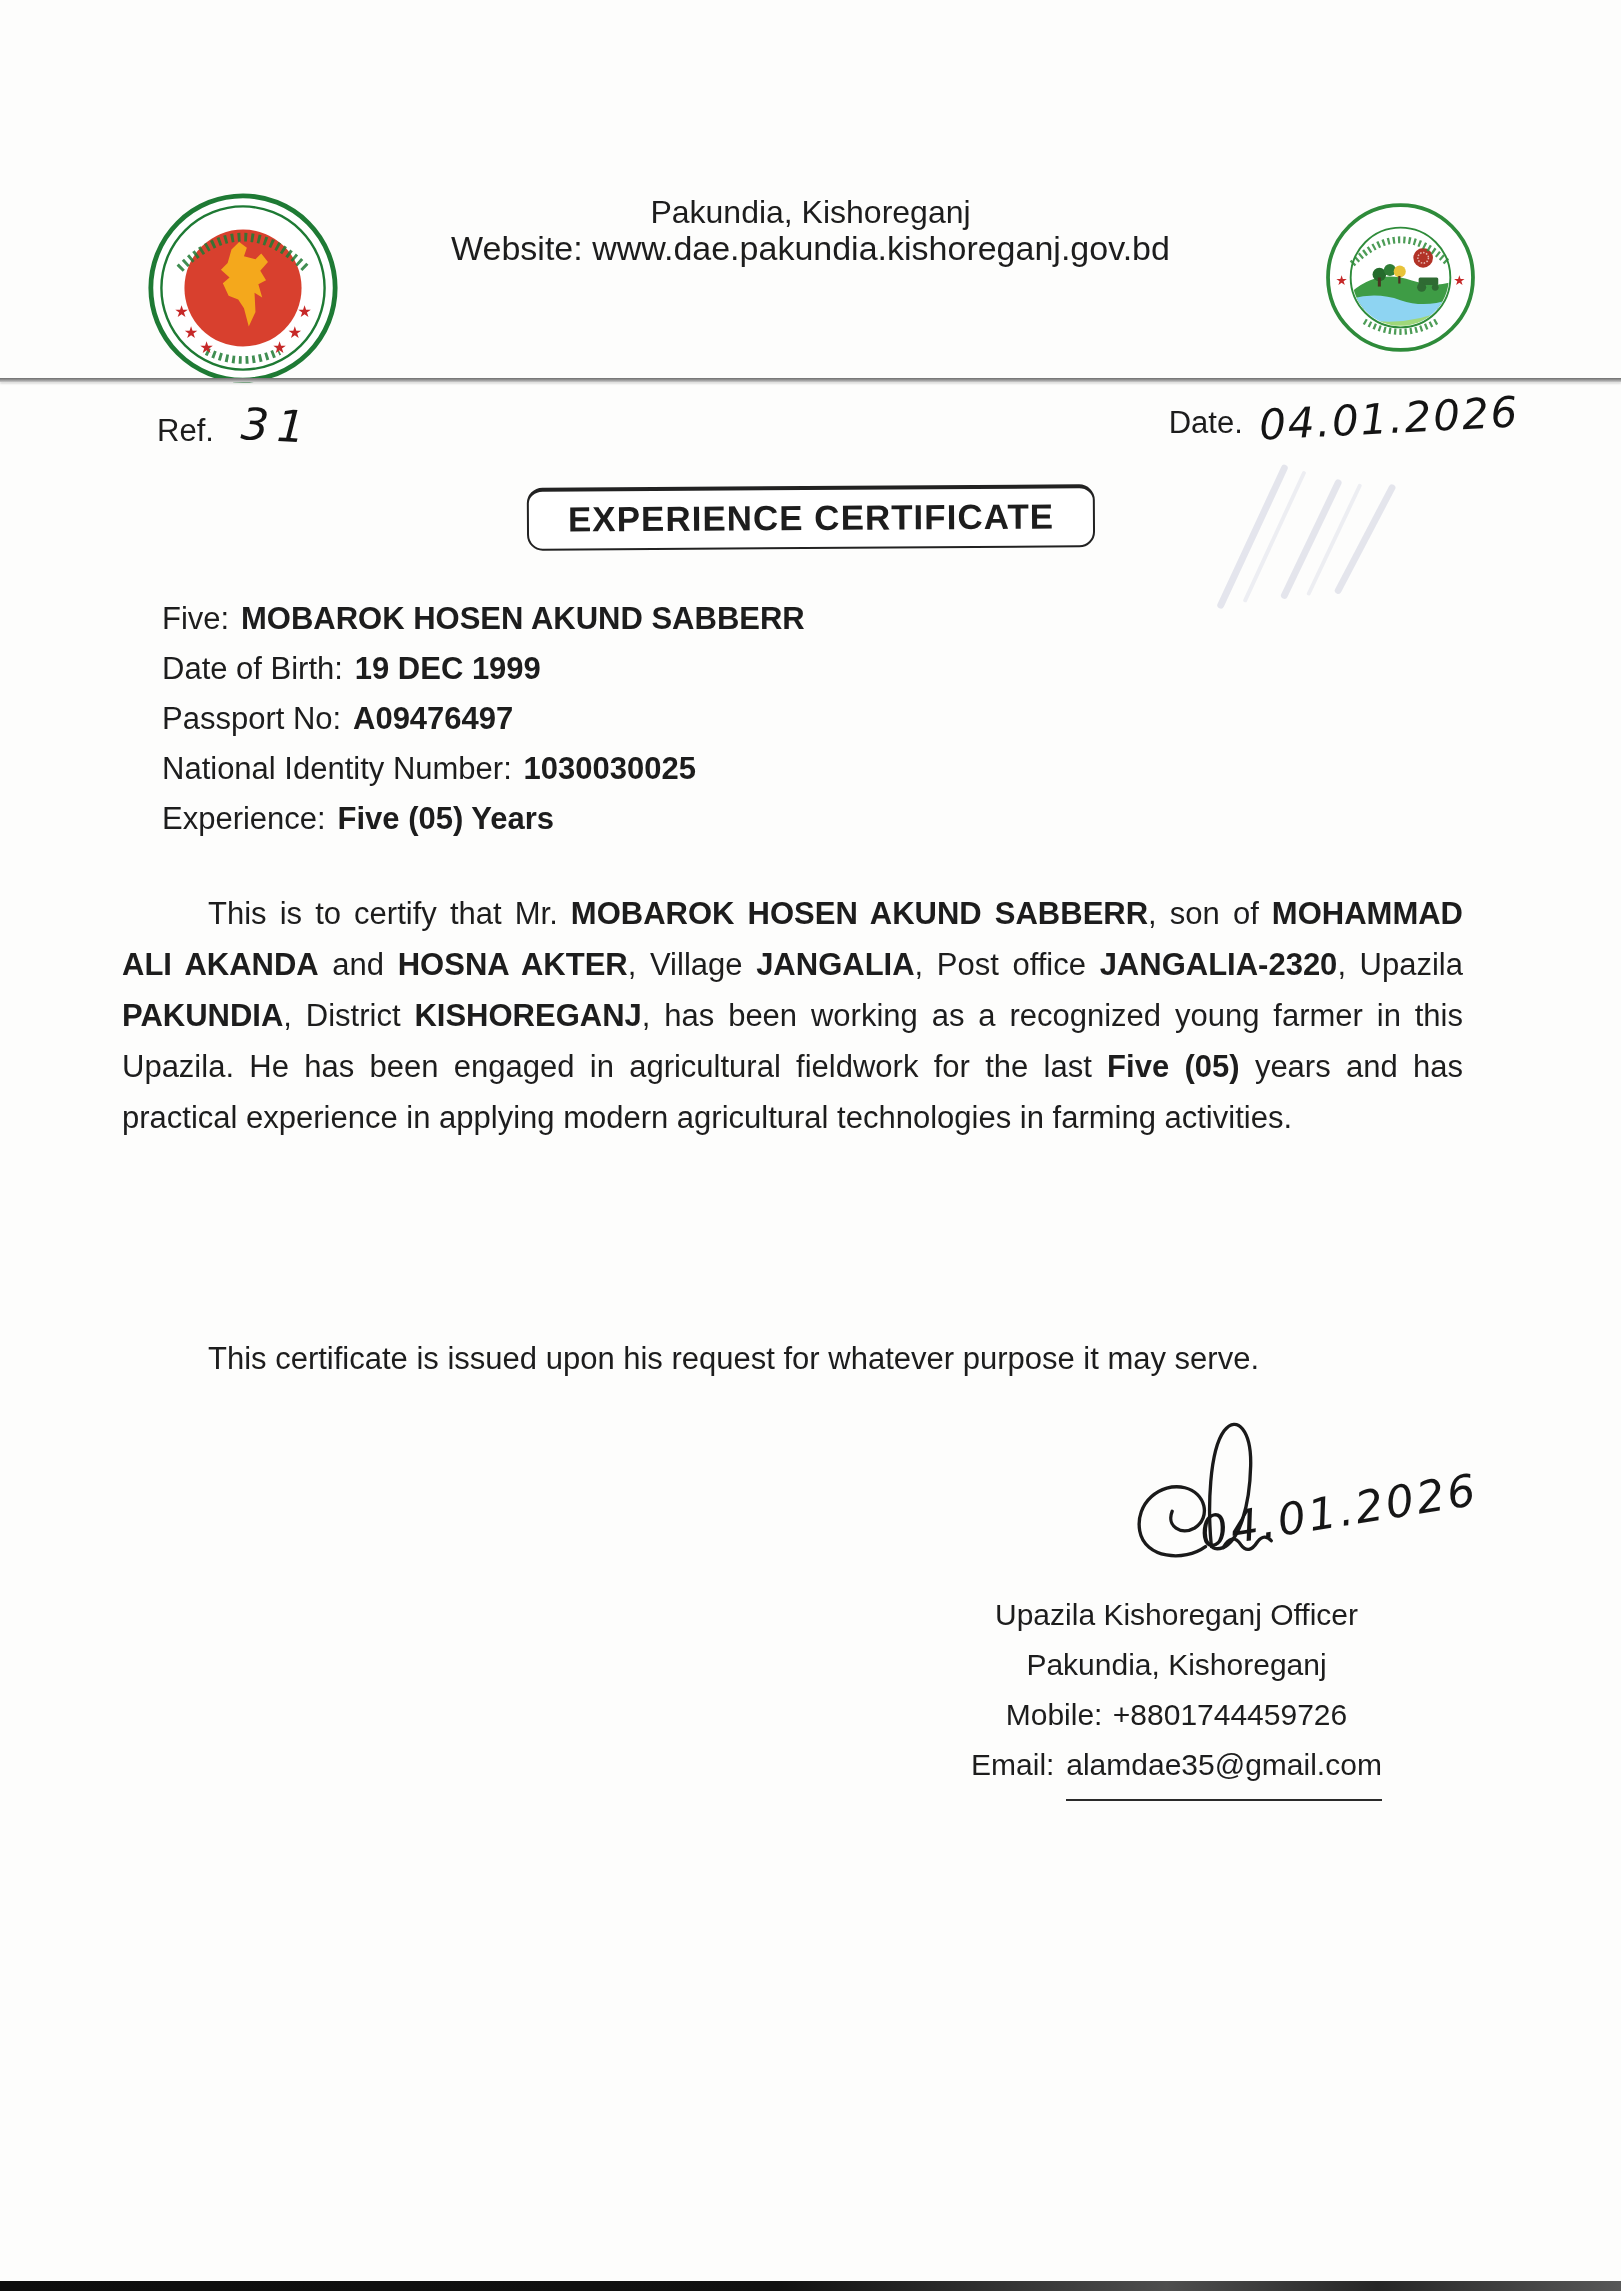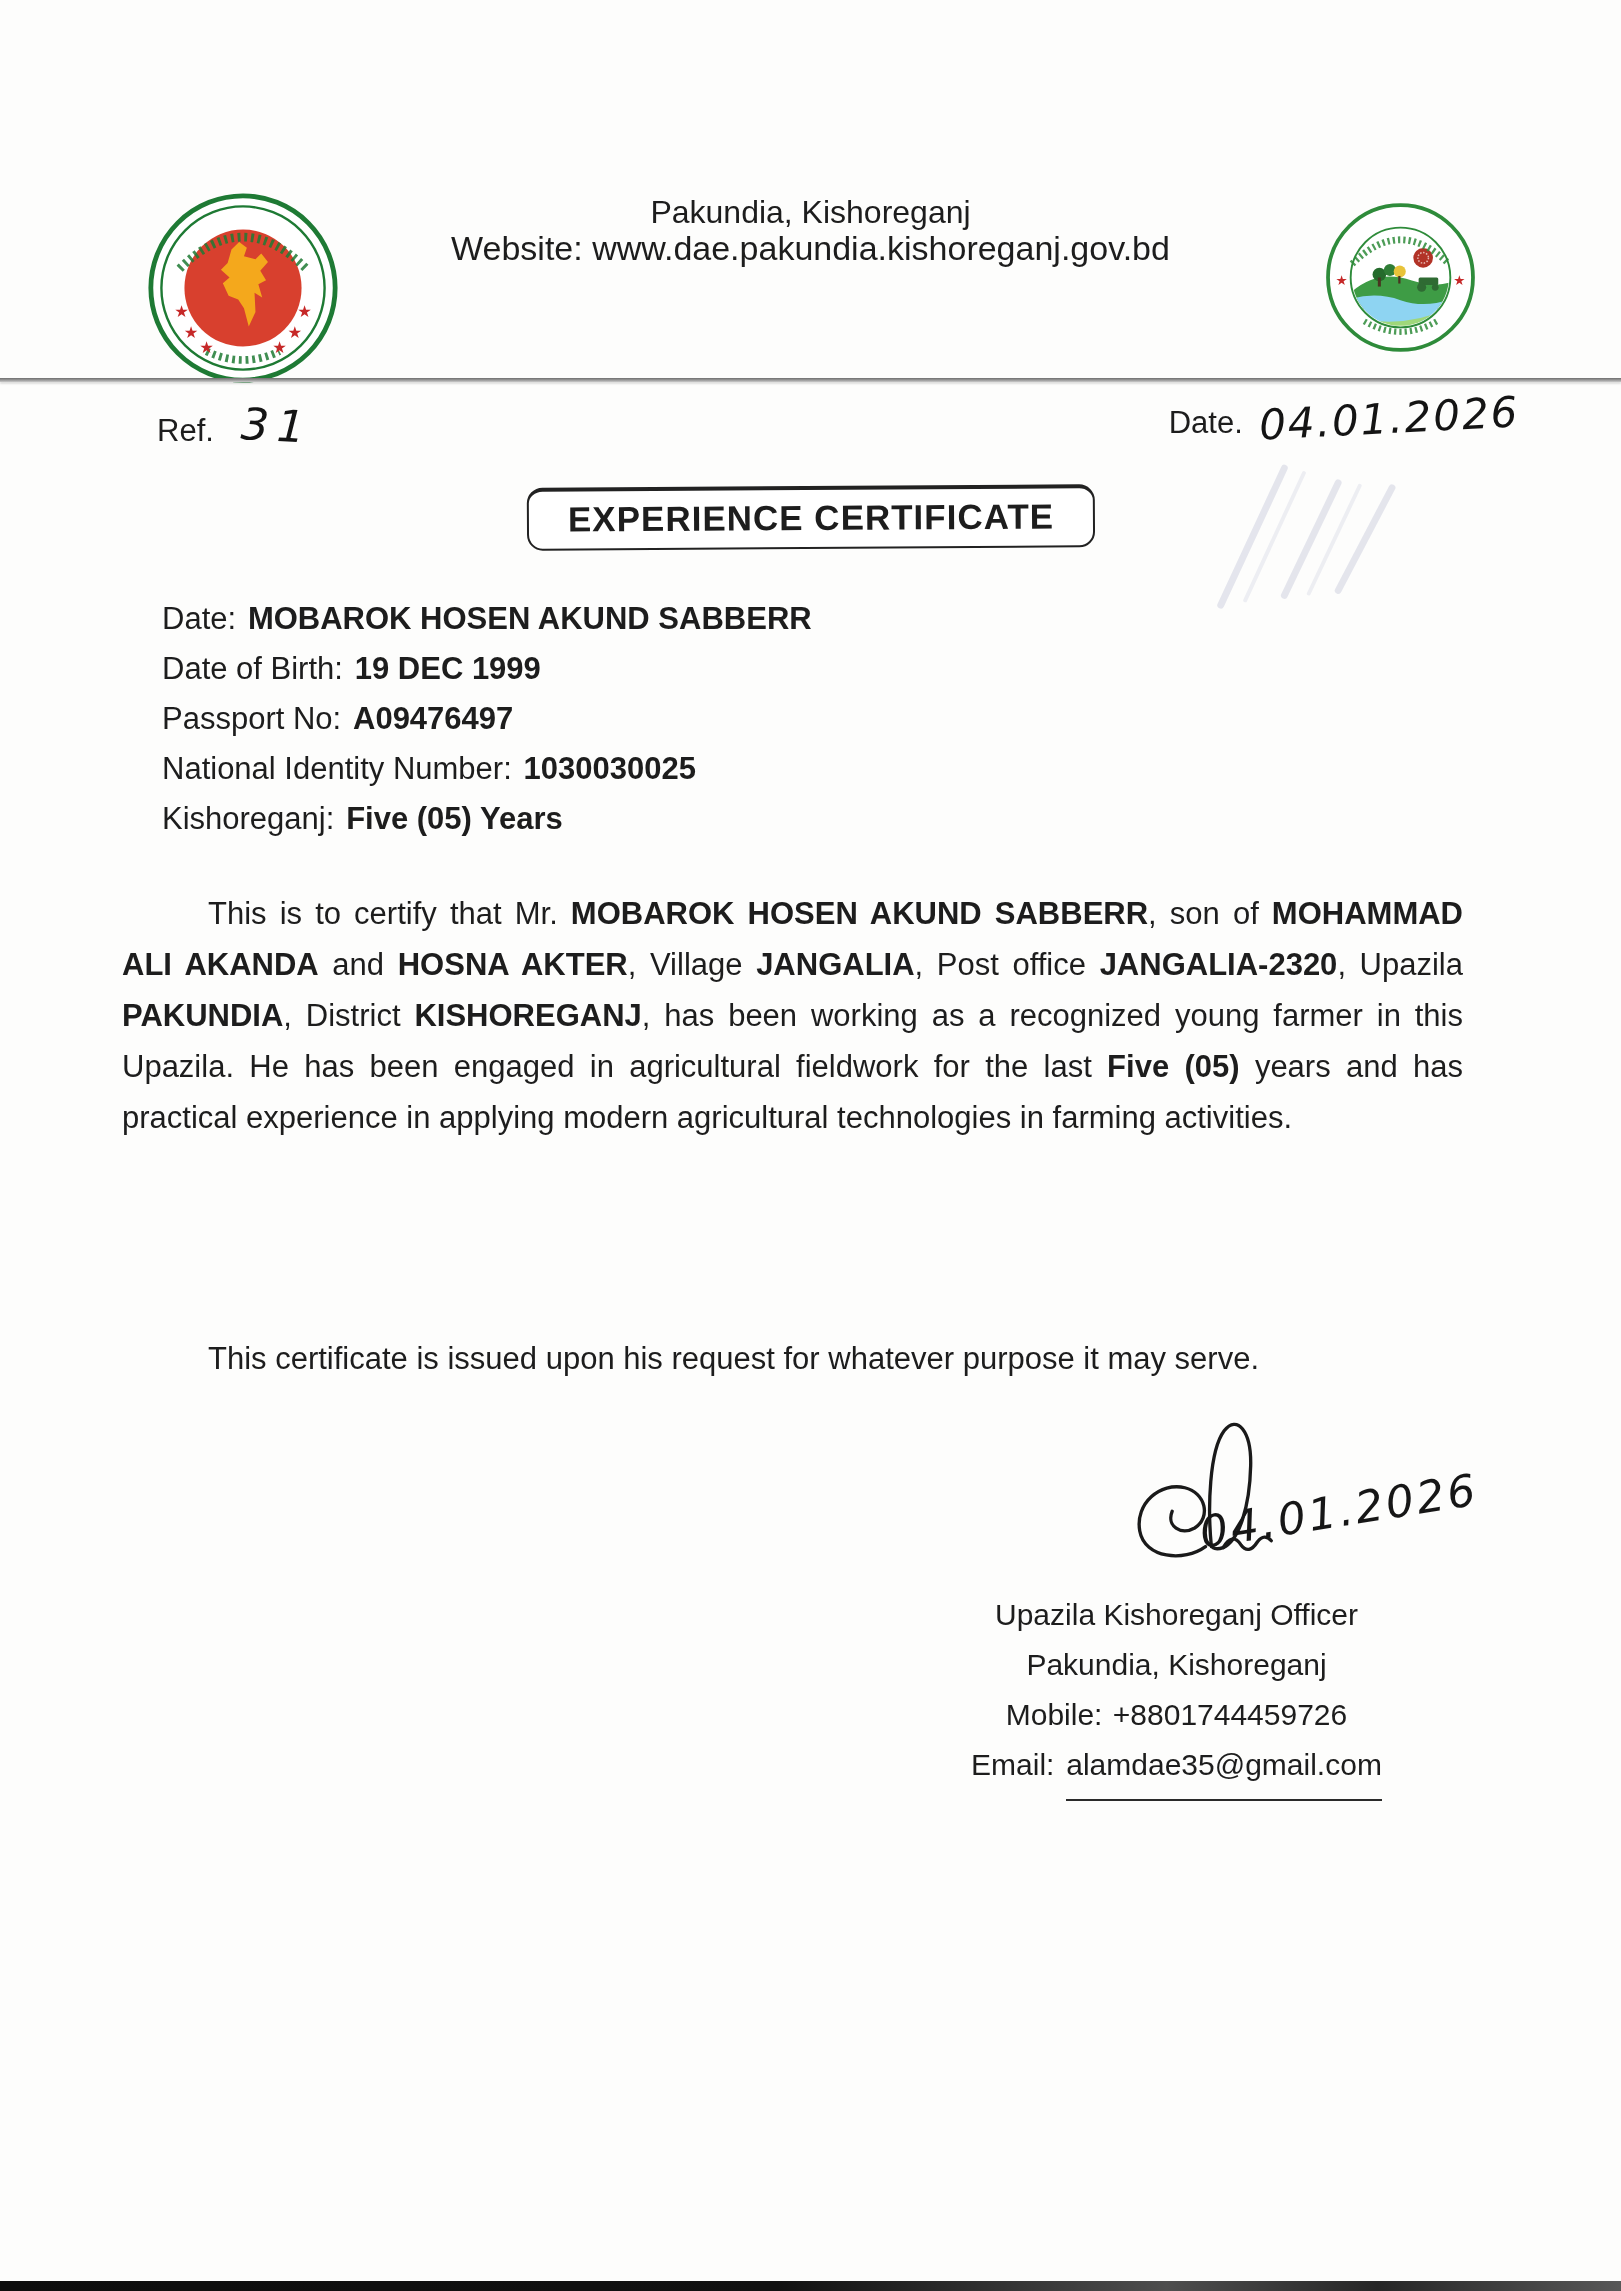--- a/index.html
+++ b/index.html
@@ -147,33 +147,33 @@
       <path d="M120,168 L172,58"></path>
     </g>
   </svg>
 
   <div class="headbox">
     <span>EXPERIENCE CERTIFICATE</span>
   </div>
 
   <div class="fields">
     <div class="field-row">
-      <span class="fl">Date:</span><span class="fv">MOBAROK HOSEN AKUND SABBERR</span>
+      <span class="fl">Five:</span><span class="fv">MOBAROK HOSEN AKUND SABBERR</span>
     </div>
     <div class="field-row">
       <span class="fl">Date of Birth:</span><span class="fv">19 DEC 1999</span>
     </div>
     <div class="field-row">
       <span class="fl">Passport No:</span><span class="fv">A09476497</span>
     </div>
     <div class="field-row">
       <span class="fl">National Identity Number:</span><span class="fv">1030030025</span>
     </div>
     <div class="field-row">
-      <span class="fl">Kishoreganj:</span><span class="fv">Five (05) Years</span>
+      <span class="fl">Experience:</span><span class="fv">Five (05) Years</span>
     </div>
   </div>
 
   <div class="para para1"><span>This is to certify that Mr. </span><span class="b">MOBAROK HOSEN AKUND SABBERR</span><span>, son of </span><span class="b">MOHAMMAD ALI AKANDA</span><span> and </span><span class="b">HOSNA AKTER</span><span>, Village </span><span class="b">JANGALIA</span><span>, Post office </span><span class="b">JANGALIA-2320</span><span>, Upazila </span><span class="b">PAKUNDIA</span><span>, District </span><span class="b">KISHOREGANJ</span><span>, has been working as a recognized young farmer in this Upazila. He has been engaged in agricultural fieldwork for the last </span><span class="b">Five (05)</span><span> years and has practical experience in applying modern agricultural technologies in farming activities.</span></div>
   <div class="para para2">This certificate is issued upon his request for whatever purpose it may serve.</div>
 
   <svg class="sig-scrawl" viewBox="0 0 215 175">
     <g fill="none" stroke="#1a1a1a" stroke-width="3.4" stroke-linecap="round">
       <path d="M80,134 C58,150 18,146 13,118 C8,90 34,68 59,74 C80,79 86,104 69,115 C55,123 40,113 46,98"></path>
       <path d="M86,134 C82,94 84,36 99,16 C112,-1 127,16 126,52 C125,94 114,128 98,135 C92,137 87,137 85,131"></path>

